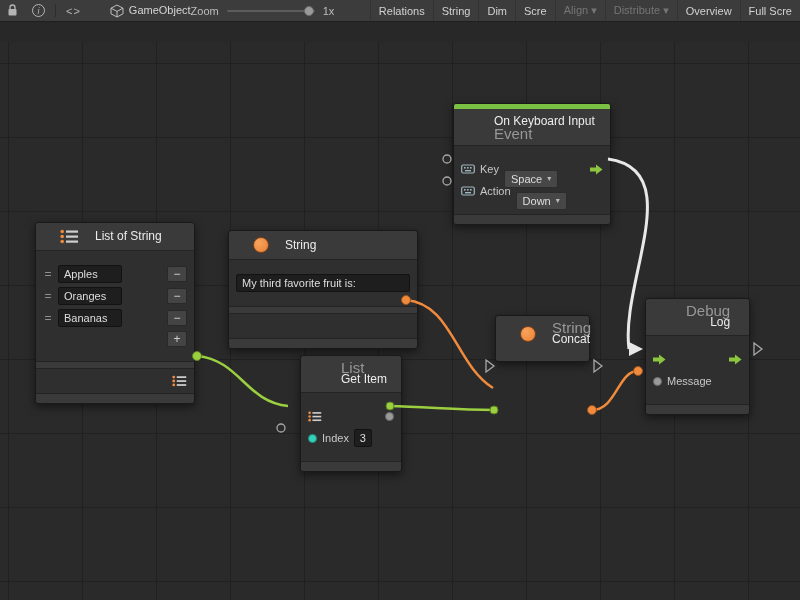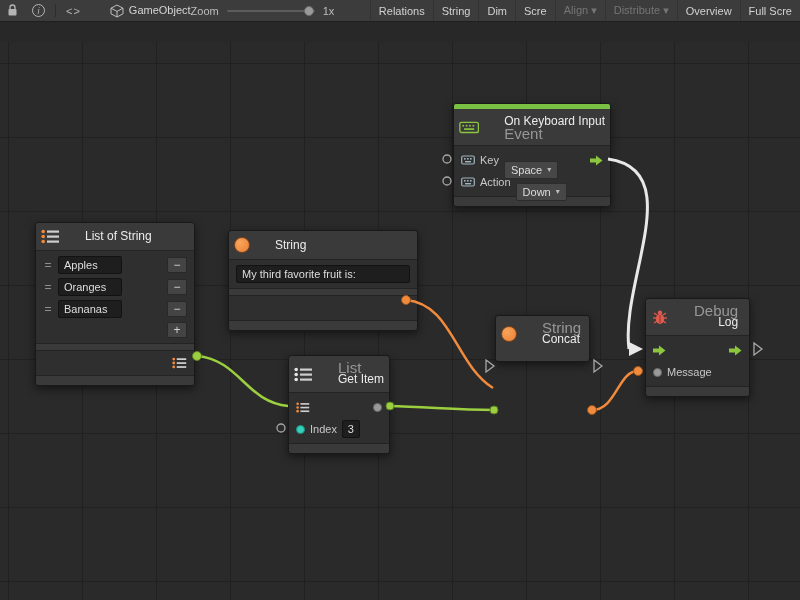--- a/index.html
+++ b/index.html
@@ -47,25 +47,25 @@
   .w-orange { stroke:#f08a3c; stroke-width:2.5; fill:none; }
   .p-green  { fill:#9bcf3f; stroke:#5c8422; stroke-width:1; }
   .p-orange { fill:#f08a3c; stroke:#99521e; stroke-width:1; }
   .p-hollow { fill:#2a2a2a; stroke:#a8a8a8; stroke-width:1.3; }
   .p-hollow-tri { fill:none; stroke:#a8a8a8; stroke-width:1.3; }
 
   
   .node { position:absolute; z-index:1; background:#3a3a3a; border:1px solid #191919;
     border-radius:3px; box-shadow:0 3px 9px rgba(0,0,0,.5); font-size:11px; color:#c8c8c8; }
   .event-bar { height:5px; background:#7ac143; border-radius:2px 2px 0 0; }
-  .node-header { display:flex; align-items:center; gap:25px; padding:6px 5px; }
+  .node-header { display:flex; align-items:center; gap:16px; padding:6px 24px; }
   .titles { display:flex; flex-direction:column; justify-content:center; }
   .n-title { font-size:12px; color:#ececec; line-height:13px; white-space:nowrap; }
   .n-sub { font-size:15px; color:#979797; line-height:11px; white-space:nowrap; }
-  .node-body { background:#2f2f2f; border-top:1px solid #232323; border-bottom:1px solid #232323; padding:3px 0; }
+  .node-body { background:#2f2f2f; border-top:1px solid #232323; border-bottom:1px solid #232323; padding:12px 0; }
   .node-gap { height:6px; }
   .node-footer { height:9px; }
   .row { display:flex; align-items:center; gap:5px; height:22px; padding:0 7px; white-space:nowrap; }
   .row-plus { height:20px; justify-content:flex-end; }
   .spacer { flex:1; }
   .field { background:#1e1e1e; border:1px solid #121212; border-radius:2px;
     padding:1px 5px; color:#dedede; font-size:11px; line-height:14px; white-space:nowrap; }
   .field-item { width:64px; }
   .field-wide { width:196px; }
   .field-index { width:18px; text-align:center; padding:1px 2px; }
@@ -78,21 +78,21 @@
   .dot { width:9px; height:9px; border-radius:50%; flex:0 0 auto; }
   .dot-gray { background:#9a9a9a; border:1px solid #6c6c6c; }
   .dot-teal { background:#35d0ba; border:1px solid #1f8f80; }
   .circle-icon { width:16px; height:16px; border-radius:50%; flex:0 0 auto;
     background:radial-gradient(circle at 35% 35%, #f9a45c, #e87f33); border:1px solid #7e431a; }
   .row-label { color:#c8c8c8; }
 
   #node-keyboard { left:453px; top:61px;  width:158px; }
   #node-list     { left:35px;  top:180px; width:160px; }
   #node-string   { left:228px; top:188px; width:190px; }
-  #node-getitem  { left:288px; top:313px; width:102px; }
+  #node-getitem  { left:300px; top:313px; width:102px; }
   #node-concat   { left:495px; top:273px; width:95px; }
   #node-log      { left:645px; top:256px; width:105px;text-align:right; }
 </style>
 </head>
 <body>
 
 <div class="app">
 
 
   <div class="toolbar">

